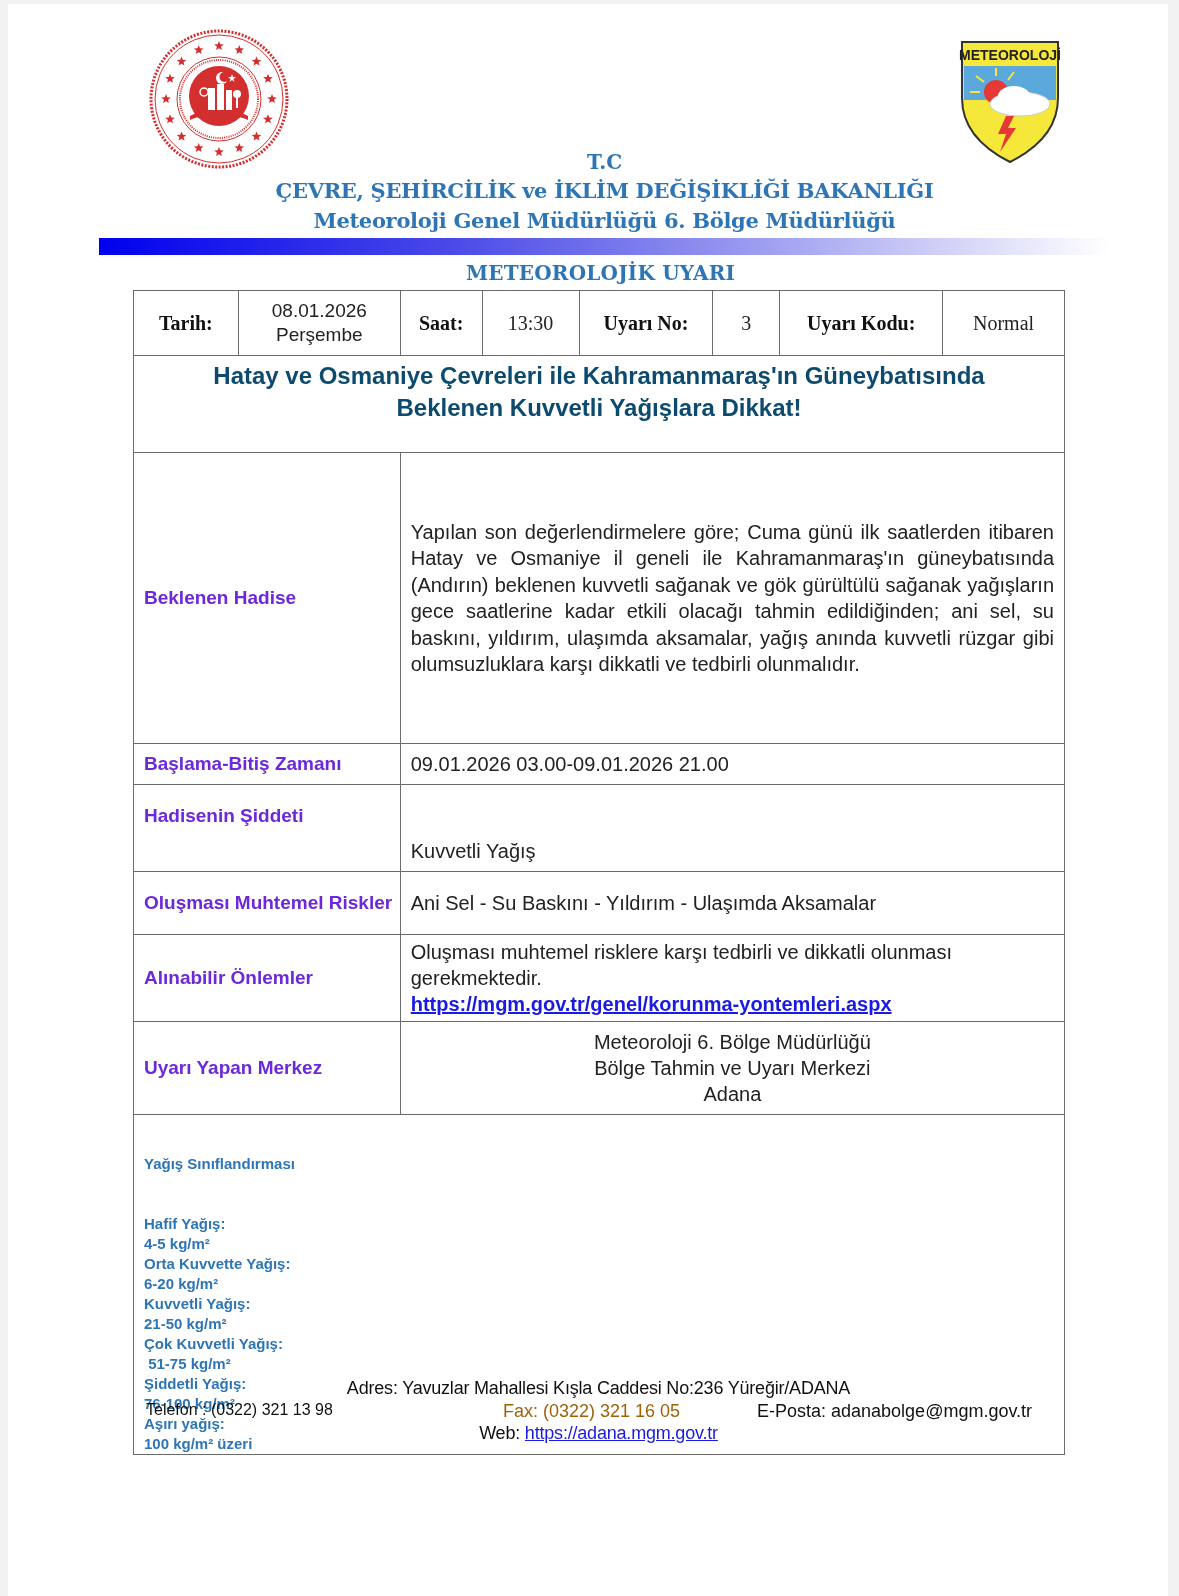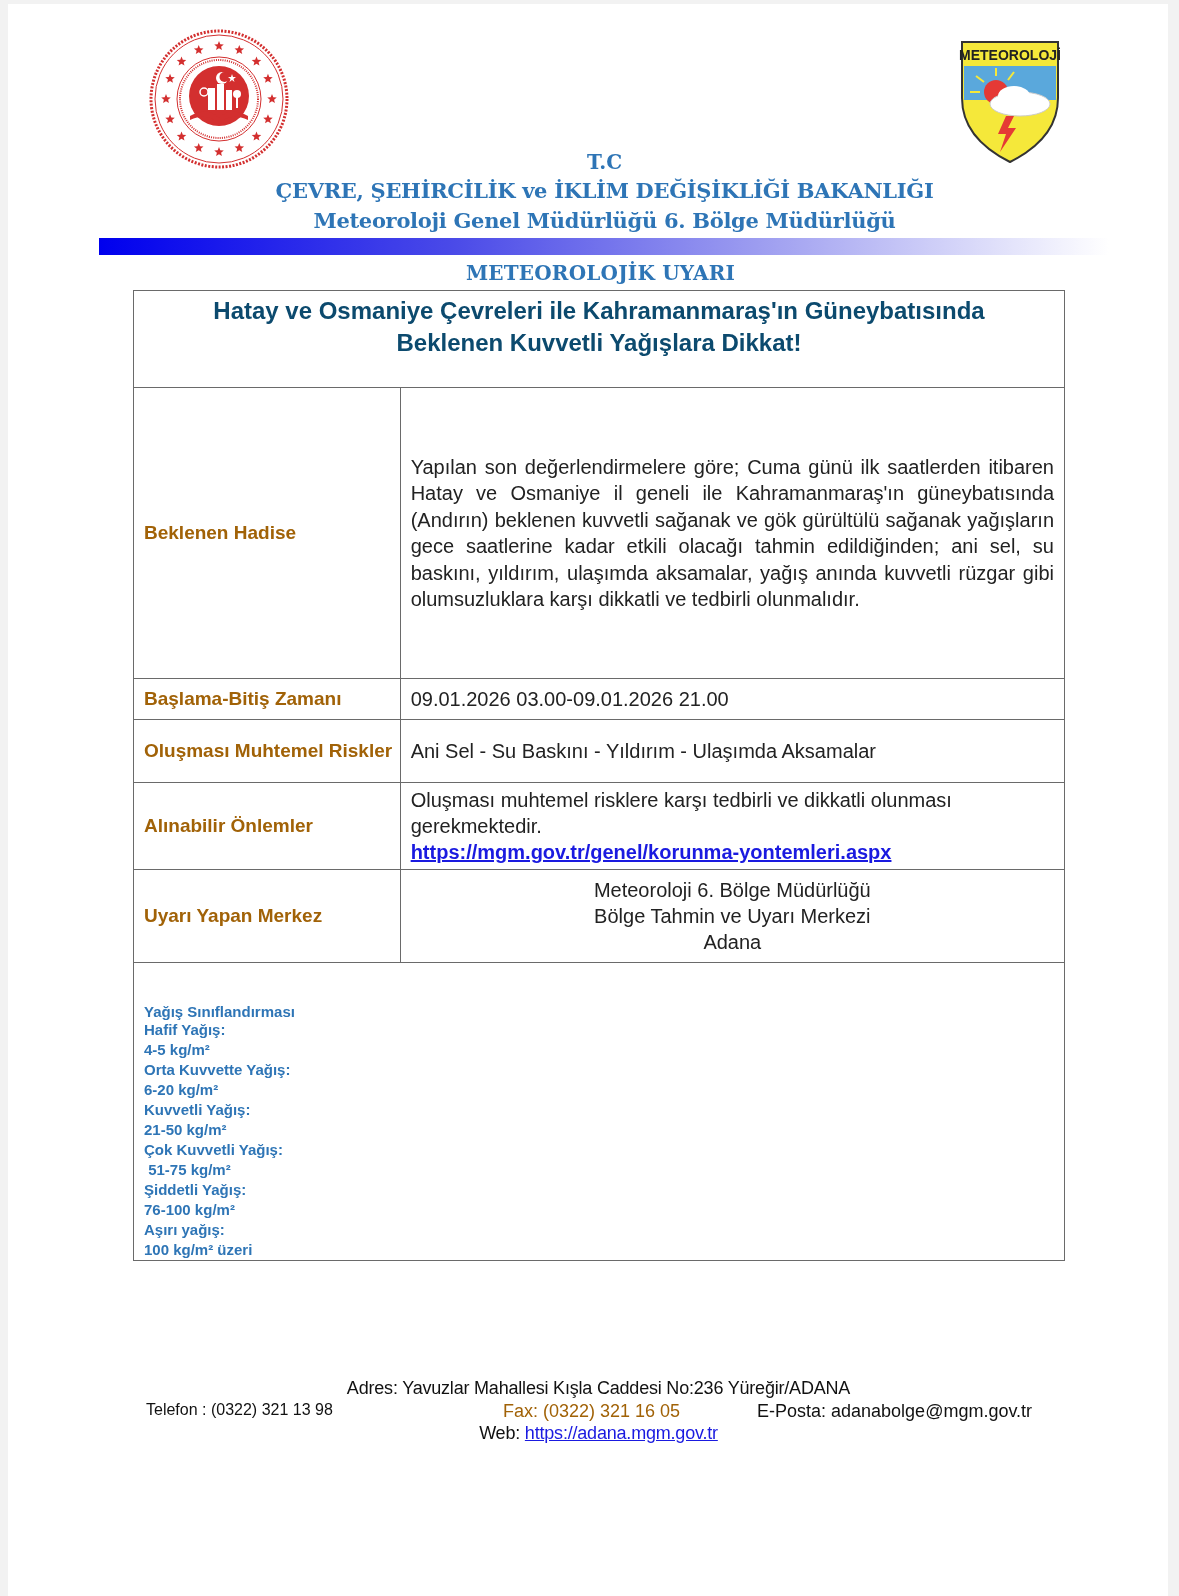--- a/index.html
+++ b/index.html
@@ -41,30 +41,30 @@
   }
   table.main td { border: 1.5px solid #6a6a6a; padding: 0; }
   .hdr td { height: 64px; text-align: center; vertical-align: middle; }
   .hdr .lbl { font-family: "Liberation Serif", serif; font-weight: bold; font-size: 20px; color: #111; }
   .hdr .val { font-family: "Liberation Serif", serif; font-size: 20px; color: #222; }
   .hdr .date { font-family: "Liberation Sans", sans-serif; font-size: 19px; color: #222; line-height: 24px; }
   .alert-cell {
     height: 92px; vertical-align: top; text-align: center;
     color: #0c4a6e; font-weight: bold; font-size: 24px; line-height: 32px; padding-top: 4px !important;
   }
-  .blue-lbl { color: #a16207; font-weight: bold; font-size: 19px; padding-left: 10px !important; }
+  .blue-lbl { color: #6d28d9; font-weight: bold; font-size: 19px; padding-left: 10px !important; }
   .body-txt { font-size: 20px; color: #222; padding-left: 10px !important; padding-right: 10px !important; }
   .justify { text-align: justify; text-align-last: left; line-height: 26.5px; }
   .link { color: #1a1ae0; font-weight: bold; text-decoration: underline; }
   .center { text-align: center; }
   .rain {
     color: #2e75b6; font-weight: bold; font-size: 15px; vertical-align: top;
     padding-left: 10px !important;
   }
-  .rain .rtitle { margin-top: 40px; }
+  .rain .rtitle { margin-top: 40px; margin-bottom: 42px; }
   .rain .rrow { display: flex; line-height: 20px; flex-direction: column; }
   .rain .rname { width: 176px; }
   .footer {
     position: absolute; left: 0; width: 1197px; text-align: center;
     font-size: 18px; color: #111; letter-spacing: -0.2px;
   }
   .footer a { color: #1a1ae0; text-decoration: underline; }
 </style>
 </head>
 <body>
@@ -139,33 +139,50 @@
     <col style="width:105px">
       <col style="width:162px">
       <col style="width:82px">
       <col style="width:97px">
     <col style="width:134px">
       <col style="width:67px">
       <col style="width:163px">
       <col style="width:122px">
   </colgroup>
   <tbody>
+      <tr class="hdr">
+    <td class="lbl">Tarih:</td>
+    <td class="date">
+      <div>08.01.2026</div>
+      <div>Perşembe</div>
+    </td>
+    <td class="lbl">Saat:</td>
+    <td class="val">13:30</td>
+    <td class="lbl">Uyarı No:</td>
+    <td class="val">3</td>
+    <td class="lbl">Uyarı Kodu:</td>
+    <td class="val">Normal</td>
+  </tr>
   <tr>
     <td colspan="8" class="alert-cell">
       <div>Hatay ve Osmaniye Çevreleri ile Kahramanmaraş'ın Güneybatısında</div>
       <div>Beklenen Kuvvetli Yağışlara Dikkat!</div>
     </td>
   </tr>
   <tr>
     <td colspan="2" class="blue-lbl" style="height:290px">Beklenen Hadise</td>
     <td colspan="6" class="body-txt justify">Yapılan son değerlendirmelere göre; Cuma günü ilk saatlerden itibaren Hatay ve Osmaniye il geneli ile Kahramanmaraş'ın güneybatısında (Andırın) beklenen kuvvetli sağanak ve gök gürültülü sağanak yağışların gece saatlerine kadar etkili olacağı tahmin edildiğinden; ani sel, su baskını, yıldırım, ulaşımda aksamalar, yağış anında kuvvetli rüzgar gibi olumsuzluklara karşı dikkatli ve tedbirli olunmalıdır.</td>
   </tr>
   <tr>
     <td colspan="2" class="blue-lbl" style="height:40px">Başlama-Bitiş Zamanı</td>
     <td colspan="6" class="body-txt">09.01.2026 03.00-09.01.2026 21.00</td>
+  </tr>
+  <tr>
+    <td colspan="2" class="blue-lbl" style="height:66px; vertical-align:top; padding-top:20px !important">Hadisenin Şiddeti</td>
+    <td colspan="6" class="body-txt" style="vertical-align:bottom; padding-bottom:8px !important">Kuvvetli Yağış</td>
   </tr>
   <tr>
     <td colspan="2" class="blue-lbl" style="height:62px; line-height:24px">Oluşması Muhtemel Riskler</td>
     <td colspan="6" class="body-txt">Ani Sel - Su Baskını - Yıldırım - Ulaşımda Aksamalar</td>
   </tr>
   <tr>
     <td colspan="2" class="blue-lbl" style="height:86px">Alınabilir Önlemler</td>
     <td colspan="6" class="body-txt" style="line-height:26px">
       <div style="padding-right:80px">Oluşması muhtemel risklere karşı tedbirli ve dikkatli olunması gerekmektedir.</div>
       <div class="link">https://mgm.gov.tr/genel/korunma-yontemleri.aspx</div>

